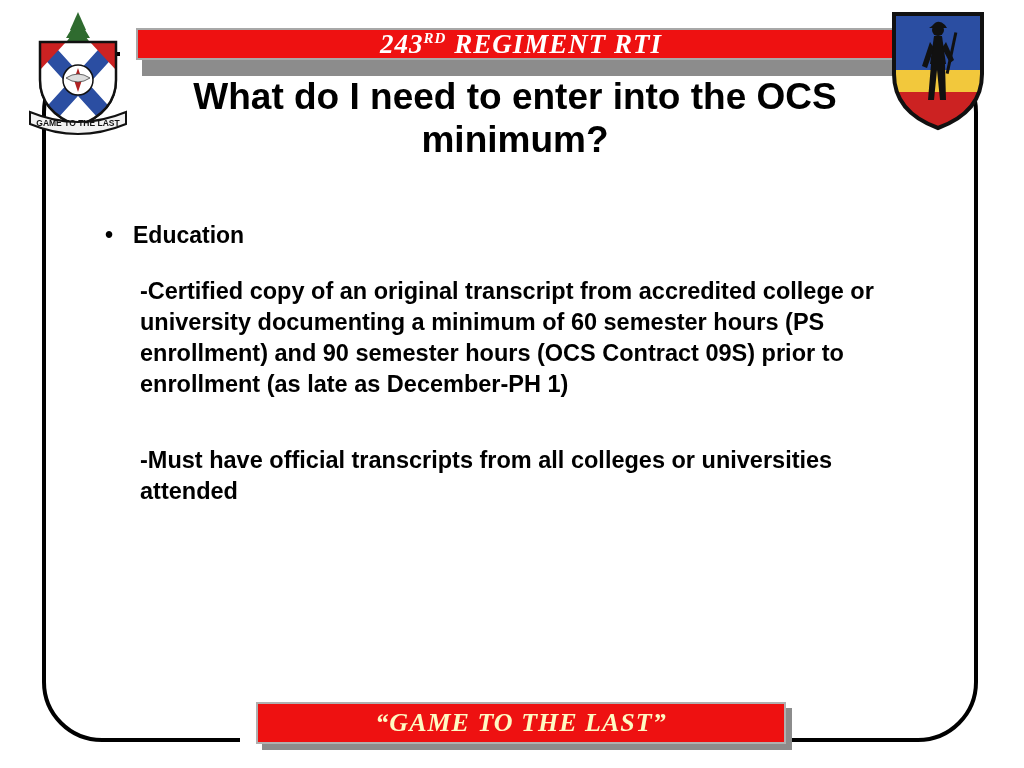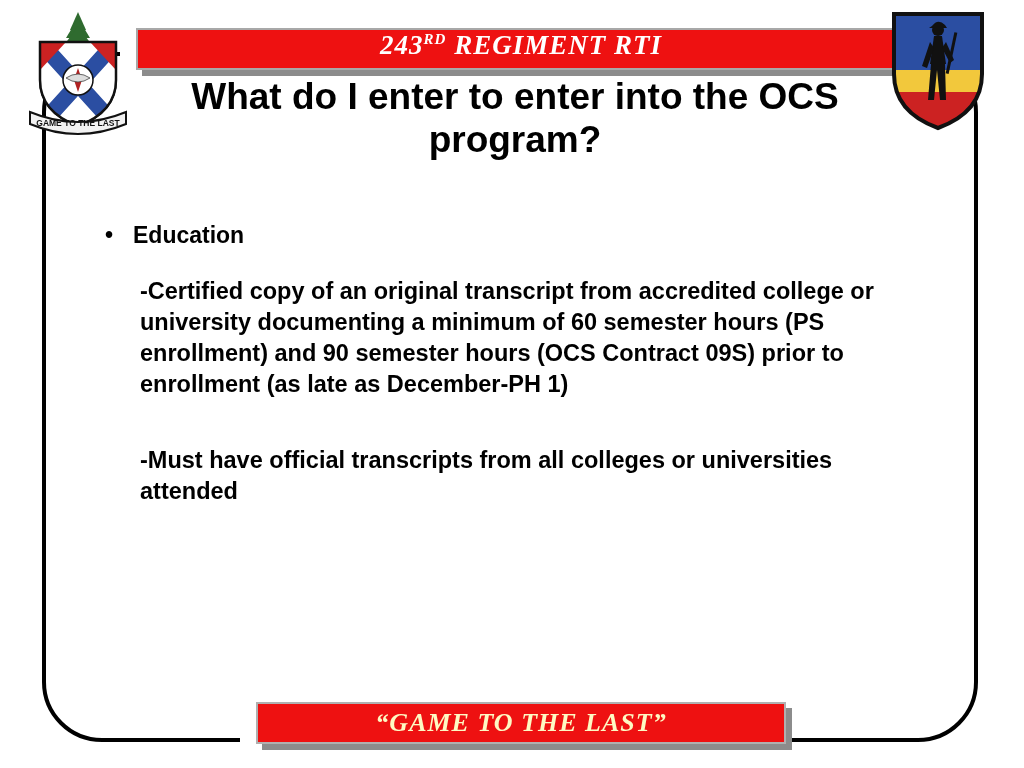--- a/index.html
+++ b/index.html
@@ -59,26 +59,26 @@
     top: 34px;
     width: 770px;
     height: 42px;
     background: #8c8c8c;
   }
   .banner {
     position: absolute;
     left: 136px;
     top: 28px;
     width: 770px;
-    height: 42px;
+    height: 32px;
     background: #ee1111;
     border: 2px solid #a8a8a8;
     box-sizing: border-box;
     display: flex;
-    align-items: flex-start;
+    align-items: center;
     justify-content: center;
   }
   .banner-text {
     color: #ffffff;
     font-family: "Liberation Serif", serif;
     font-weight: bold;
     font-style: italic;
     font-size: 27px;
     letter-spacing: 1px;
     text-transform: uppercase;
@@ -194,21 +194,21 @@
   <div class="frame-mask-top"></div>
   <div class="frame-mask-bottom"></div>
 
   <div class="banner-shadow"></div>
   <div class="banner">
     <div class="banner-text">
       <span>243</span><sup>rd</sup><span> REGIMENT  RTI</span>
     </div>
   </div>
 
-  <div class="title">What do I enter to enter into the OCS program?</div>
+  <div class="title">What do I need to enter into the OCS minimum?</div>
 
   <div class="content">
     <div class="bullet-row">
       <span class="bullet-dot">•</span>
       <span>Education</span>
     </div>
     <div class="para">-Certified copy of an original transcript from accredited college or university documenting a minimum of 60 semester hours (PS enrollment) and 90 semester hours (OCS Contract 09S) prior to enrollment (as late as December-PH 1)</div>
     <div class="para second">-Must have official transcripts from all colleges or universities attended</div>
   </div>
 

